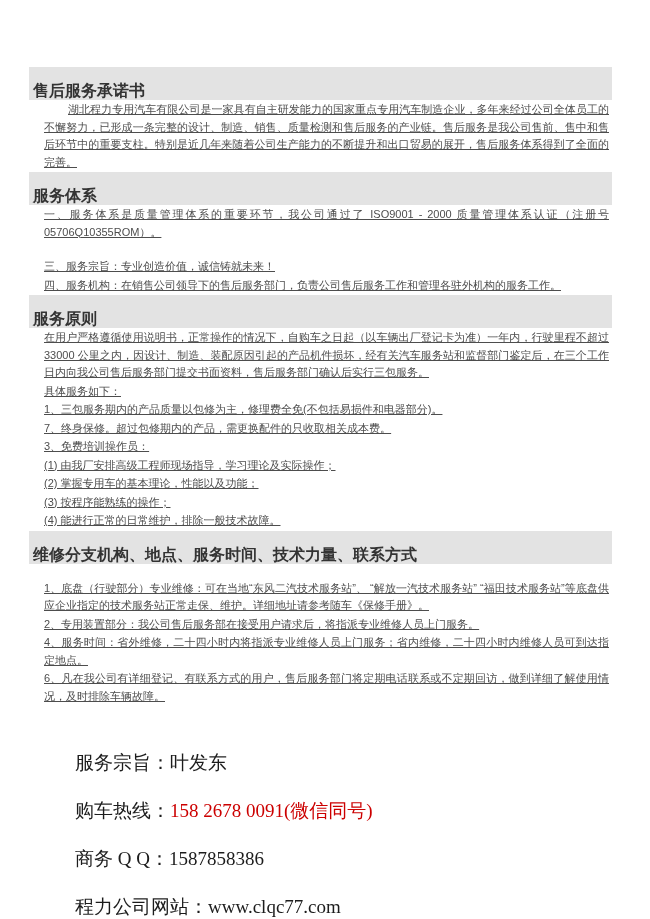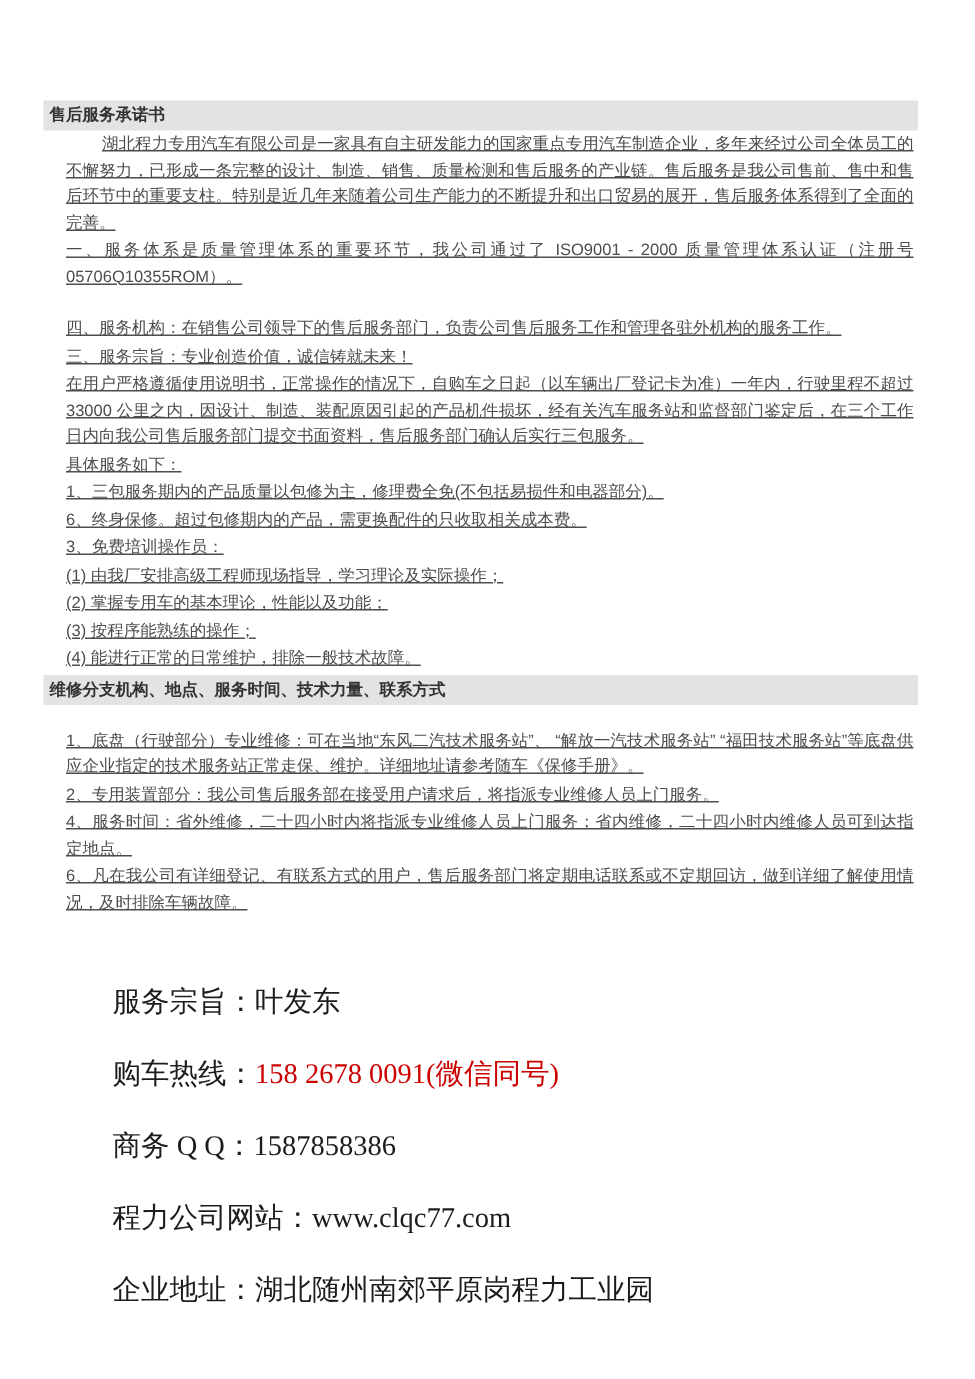--- a/index.html
+++ b/index.html
@@ -16,24 +16,24 @@
   }
   .doc {
     position: absolute;
     left: 29px;
     top: 67px;
     width: 583px;
   }
   .section-bar {
     background: var(--bar-bg, #e3e3e3);
     color: var(--bar-text, #333333);
-    font-size: 11px;
+    font-size: 16px;
     font-weight: bold;
     line-height: 13px;
-    padding: 4px 4px 3px 4px;
+    padding: 17px 4px 3px 4px;
   }
   .content {
     padding-left: 14px;
     padding-right: 2px;
   }
   .content p {
     margin: 1px;
     font-size: 11px;
     line-height: 17.5px;
     color: var(--body-text, #4d4d4d);
@@ -60,31 +60,33 @@
 <body style="--bar-bg: #e3e3e3; --bar-text: #333333; --body-text: #4d4d4d; --accent-red: #cc0000;">
 
 <div class="doc">
 
   <div class="section-bar">售后服务承诺书</div>
 
   <div class="content">
     <p class="intro">湖北程力专用汽车有限公司是一家具有自主研发能力的国家重点专用汽车制造企业，多年来经过公司全体员工的不懈努力，已形成一条完整的设计、制造、销售、质量检测和售后服务的产业链。售后服务是我公司售前、售中和售后环节中的重要支柱。特别是近几年来随着公司生产能力的不断提升和出口贸易的展开，售后服务体系得到了全面的完善。</p>
   </div>
 
+  <div class="section-bar">服务体系</div>
   <div class="content">
     <p class="gap-bottom">一、服务体系是质量管理体系的重要环节，我公司通过了 ISO9001 - 2000 质量管理体系认证（注册号 05706Q10355ROM）。</p>
+    <p>三、服务宗旨：专业创造价值，诚信铸就未来！</p>
     <p>四、服务机构：在销售公司领导下的售后服务部门，负责公司售后服务工作和管理各驻外机构的服务工作。</p>
-    <p>三、服务宗旨：专业创造价值，诚信铸就未来！</p>
   </div>
 
+  <div class="section-bar">服务原则</div>
   <div class="content">
     <p>在用户严格遵循使用说明书，正常操作的情况下，自购车之日起（以车辆出厂登记卡为准）一年内，行驶里程不超过 33000 公里之内，因设计、制造、装配原因引起的产品机件损坏，经有关汽车服务站和监督部门鉴定后，在三个工作日内向我公司售后服务部门提交书面资料，售后服务部门确认后实行三包服务。</p>
     <p>具体服务如下：</p>
     <p>1、三包服务期内的产品质量以包修为主，修理费全免(不包括易损件和电器部分)。</p>
-    <p>6、终身保修。超过包修期内的产品，需更换配件的只收取相关成本费。</p>
+    <p>7、终身保修。超过包修期内的产品，需更换配件的只收取相关成本费。</p>
     <p>3、免费培训操作员：</p>
     <p>(1) 由我厂安排高级工程师现场指导，学习理论及实际操作；</p>
     <p>(2) 掌握专用车的基本理论，性能以及功能；</p>
     <p>(3) 按程序能熟练的操作；</p>
     <p>(4) 能进行正常的日常维护，排除一般技术故障。</p>
   </div>
 
   <div class="section-bar">维修分支机构、地点、服务时间、技术力量、联系方式</div>
   <div class="content">
     <p class="gap-top">1、底盘（行驶部分）专业维修：可在当地“东风二汽技术服务站”、 “解放一汽技术服务站” “福田技术服务站”等底盘供应企业指定的技术服务站正常走保、维护。详细地址请参考随车《保修手册》。</p>

